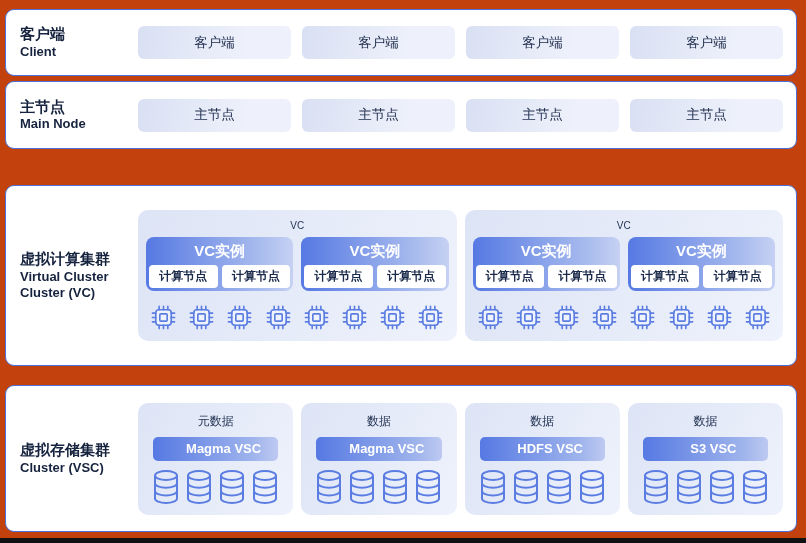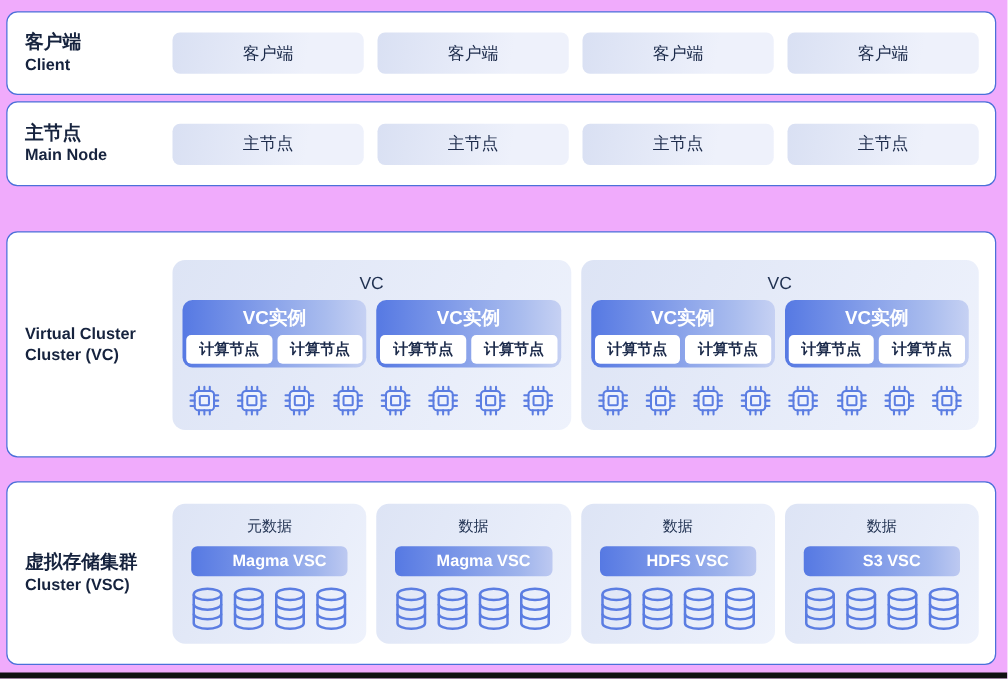--- a/index.html
+++ b/index.html
@@ -1,35 +1,35 @@
 <!DOCTYPE html>
 <html><head>
 <meta charset="utf-8">
 <style>
   html,body{margin:0;padding:0;background:#ffffff;}
   body{font-family:"Liberation Sans","DejaVu Sans",sans-serif;color:#16233e;}
-  .canvas{position:relative;width:806px;height:543px;background:#f0abfc;overflow:hidden;}
+  .canvas{position:relative;width:806px;height:543px;background:#c2410c;overflow:hidden;}
   .bottom-bar{position:absolute;left:0;right:0;bottom:0;height:5px;background:#111111;}
 
   .section{position:absolute;left:5px;width:792px;border:1.6px solid #4b70d9;border-radius:9px;
            background:#ffffff;box-sizing:border-box;display:flex;align-items:center;}
   .section-label{flex:0 0 118px;padding-left:14px;line-height:1.25;}
   .label-zh{font-size:15px;font-weight:700;color:#16233e;}
   .label-en{font-size:13px;font-weight:700;color:#16233e;}
 
   .boxes-row{flex:1;display:flex;gap:11px;padding-right:13px;}
   .node-box{flex:1;height:33px;border-radius:6px;display:flex;align-items:center;justify-content:center;
             font-size:13.5px;color:#1b2a4a;
             background:linear-gradient(100deg,#d9e0f3 0%,#eef1fb 70%);}
 
   
   .groups-row{flex:1;display:flex;gap:8px;padding-right:13px;}
   .vc-group{flex:1;border-radius:10px;padding:6px 8px 10px 8px;box-sizing:border-box;
             background:linear-gradient(115deg,#dde4f5 0%,#eef2fc 100%);}
-  .vc-title{text-align:center;font-size:14px;font-weight:500;color:#1f3050;margin:4px 0 6px 0;}
+  .vc-title{text-align:center;font-size:10px;font-weight:500;color:#1f3050;margin:4px 0 6px 0;}
   .instances-row{display:flex;gap:8px;justify-content:center;}
   .vc-instance{flex:1;border-radius:8px;padding:3px;box-sizing:border-box;
                background:linear-gradient(90deg,#5679e3 0%,#a9bcee 78%,#c6d1f3 100%);}
   .vc-instance-title{text-align:center;font-size:15px;font-weight:700;color:#ffffff;padding:2px 0 4px 0;}
   .compute-nodes-row{display:flex;gap:4px;}
   .compute-node{flex:1;height:23px;background:#ffffff;border-radius:4px;display:flex;align-items:center;
                 justify-content:center;font-size:12px;font-weight:700;color:#1b2a4a;}
   .chips-row{display:flex;justify-content:space-between;margin-top:13px;padding:0 4px;}
   .chip{width:27px;height:27px;display:block;}
 
@@ -69,20 +69,21 @@
     <div class="boxes-row">
         <div class="node-box">主节点</div>
         <div class="node-box">主节点</div>
         <div class="node-box">主节点</div>
         <div class="node-box">主节点</div>
       </div>
   </div>
 
   <div class="section" style="top:185px;height:181px;">
     <div class="section-label">
+      <div class="label-zh">虚拟计算集群</div>
       <div class="label-en">Virtual Cluster</div>
       <div class="label-en">Cluster (VC)</div>
     </div>
     <div class="groups-row" id="compute-groups">
         <div class="vc-group">
           <div class="vc-title">VC</div>
           <div class="instances-row">
             <div class="vc-instance">
               <div class="vc-instance-title">VC实例</div>
               <div class="compute-nodes-row">

